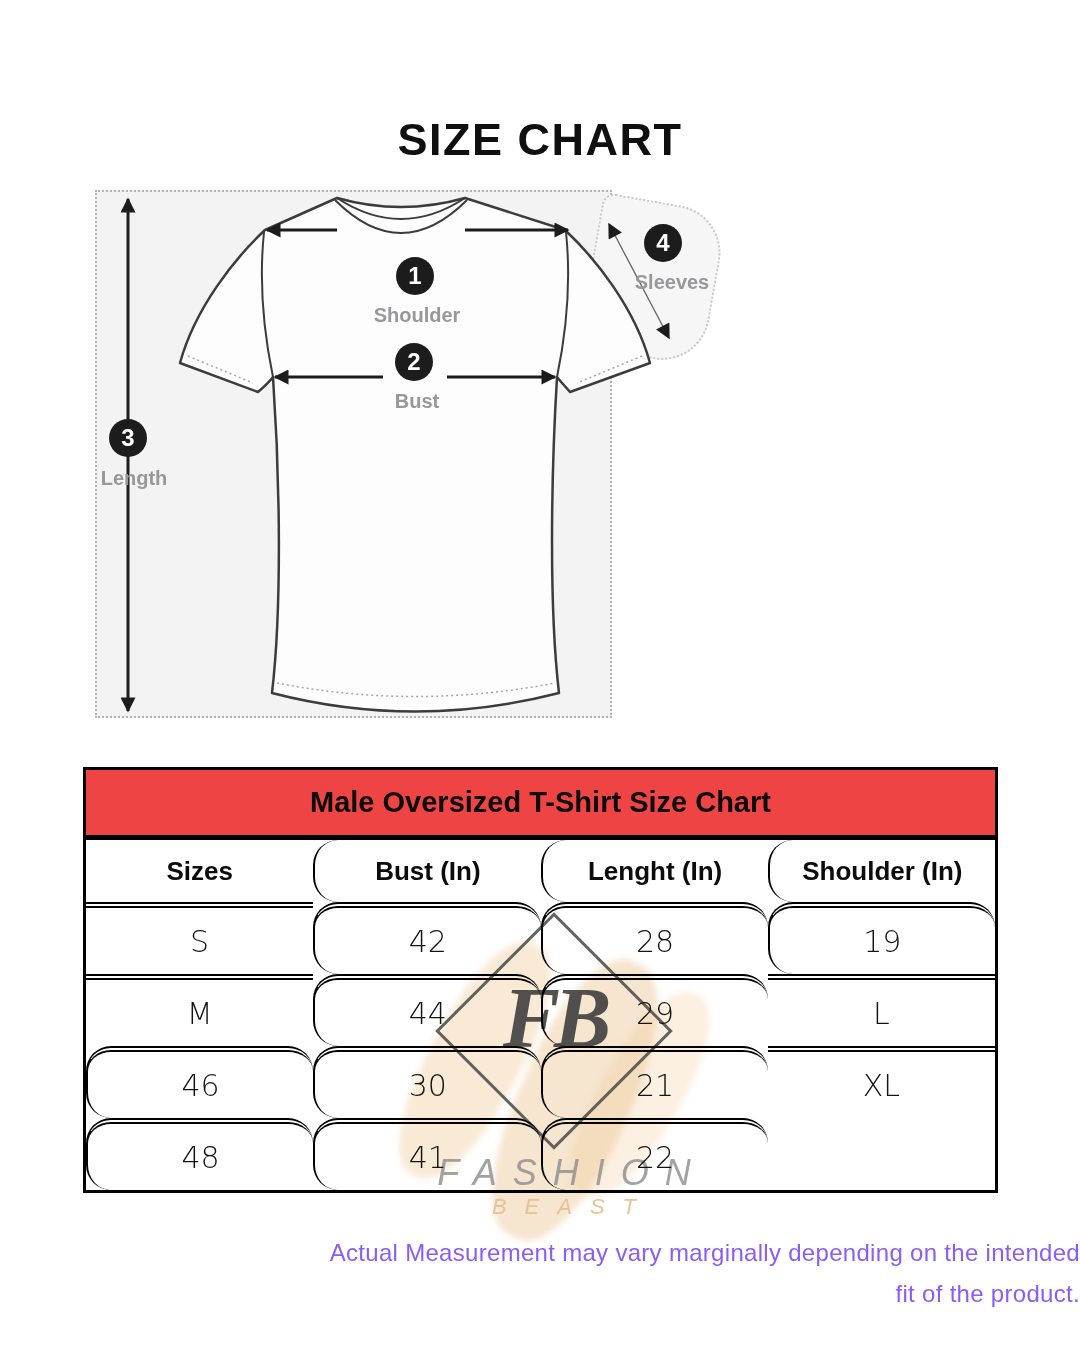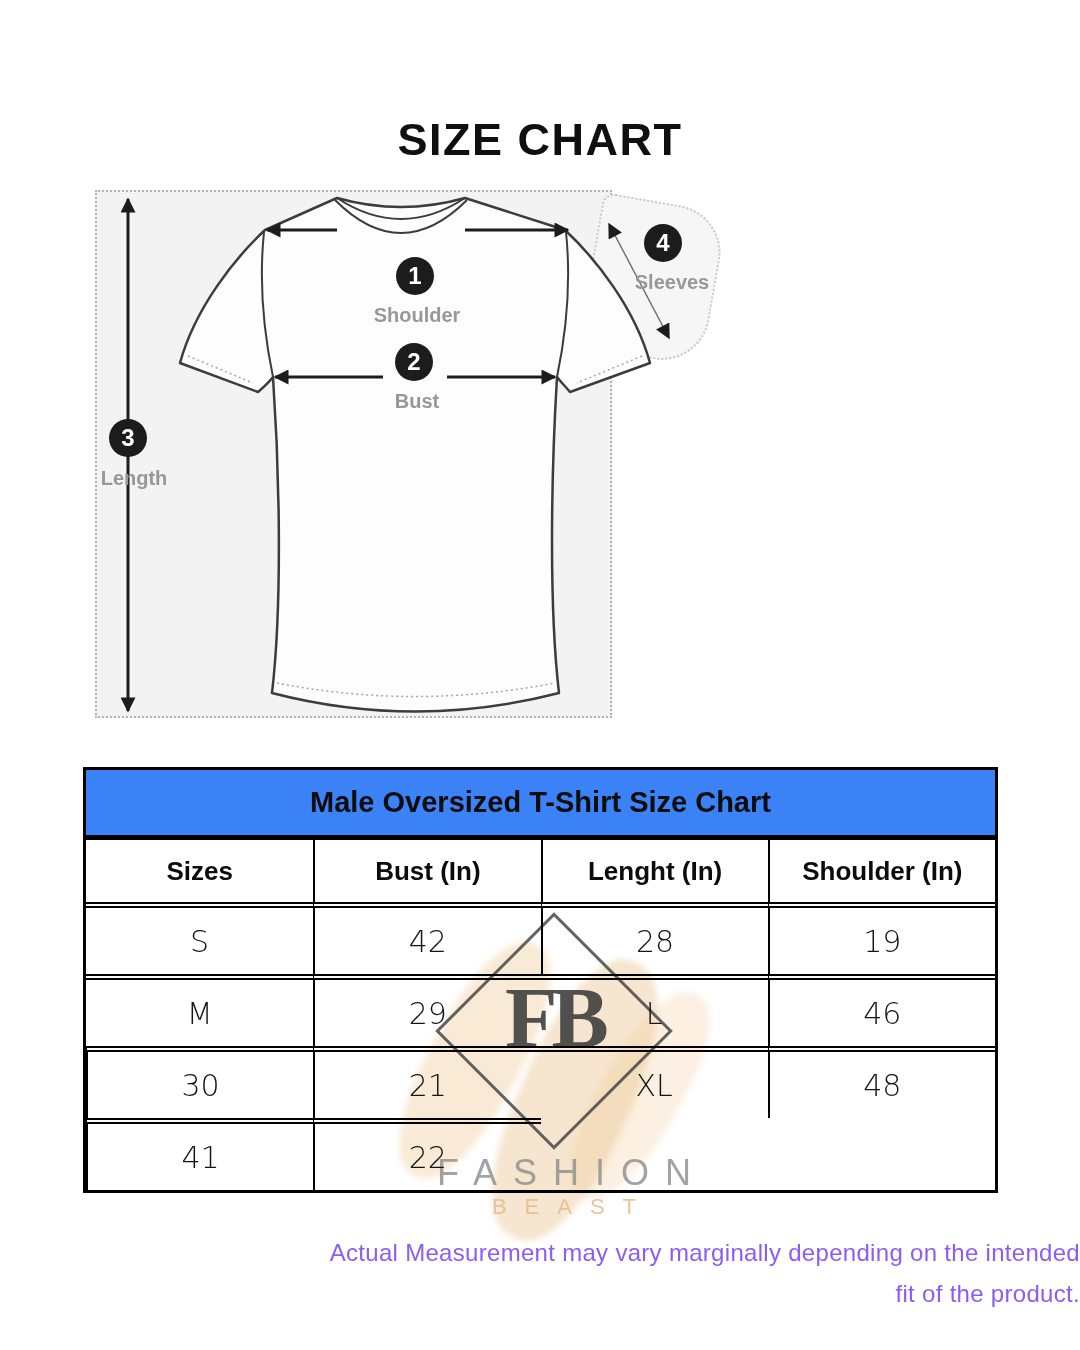--- a/index.html
+++ b/index.html
@@ -18,21 +18,21 @@
     border-radius:12px 48px 48px 14px;transform:rotate(10deg);transform-origin:top left;}
   svg.diagram{position:absolute;left:95px;top:188px;}
 
   .num-circle{position:absolute;width:38px;height:38px;border-radius:50%;background:#1c1c1c;
     color:#fff;display:flex;align-items:center;justify-content:center;
     font-size:24px;font-weight:700;}
   .diag-label{position:absolute;width:160px;text-align:center;color:#98989b;
     font-size:20px;line-height:24px;font-weight:bold;}
 
   
-  .watermark{position:absolute;left:0;top:0;width:1080px;height:1172px;pointer-events:none;}
+  .watermark{position:absolute;left:0;top:0;width:1080px;height:1172px;pointer-events:none;font-style:italic;}
   .wm-streak{position:absolute;border-radius:45%;filter:blur(3px);}
   .wm-diamond{position:absolute;left:470px;top:947px;width:168px;height:168px;
     border:3px solid rgba(72,72,72,.85);transform:rotate(45deg);box-sizing:border-box;}
   .wm-monogram{position:absolute;left:454px;top:975px;width:200px;text-align:center;
     font-family:"Liberation Serif",serif;font-weight:700;font-size:86px;line-height:86px;
     letter-spacing:-6px;color:rgba(58,58,58,.88);}
   .wm-fashion{position:absolute;left:294px;top:1152px;width:540px;text-align:center;
     font-size:36px;font-weight:300;letter-spacing:16px;text-indent:16px;color:rgba(140,140,140,.8);}
   .wm-beast{position:absolute;left:294px;top:1194px;width:540px;text-align:center;
     font-size:22px;font-weight:400;letter-spacing:18px;text-indent:18px;color:rgba(228,190,144,.9);}
@@ -40,21 +40,21 @@
   
   .size-table{position:absolute;left:83px;top:767px;width:915px;border:3px solid #000;
     box-sizing:border-box;background:transparent;}
   .t-title{height:65px;border-bottom:5px solid #000;display:flex;align-items:center;
     justify-content:center;font-size:29px;font-weight:700;color:#0c0c0c;}
   .t-grid{display:grid;grid-template-columns:1fr 1fr 1fr 1fr;}
   .cell{display:flex;align-items:center;justify-content:center;box-sizing:border-box;}
   .th{height:62px;font-size:26px;font-weight:700;color:#0c0c0c;}
   .td{height:72px;font-family:"DejaVu Sans",sans-serif;font-size:30px;font-weight:300;
     color:#141414;border-top:6px double #000;}
-  .bl{border-left:2.5px solid #000;}
+  .bl{border-left:2.5px solid #000;border-radius:25px;}
 
   
   .footer-note{position:absolute;left:0;top:1232px;width:100%;text-align:right;
     font-size:24px;line-height:41px;letter-spacing:.3px;color:#8b5cf6;}
 </style>
 </head>
 <body>
 
 <div class="canvas">
 
@@ -119,33 +119,34 @@
     <div class="wm-streak" style="left:430px;top:930px;width:90px;height:260px;transform:rotate(28deg);background:rgba(236,186,120,.30);"></div>
     <div class="wm-streak" style="left:520px;top:950px;width:110px;height:300px;transform:rotate(24deg);background:rgba(222,160,84,.28);"></div>
     <div class="wm-streak" style="left:600px;top:980px;width:80px;height:230px;transform:rotate(30deg);background:rgba(238,196,140,.26);"></div>
     <div class="wm-diamond"></div>
     <div class="wm-monogram">FB</div>
     <div class="wm-fashion">FASHION</div>
     <div class="wm-beast">BEAST</div>
   </div>
 
   <div class="size-table">
-    <div class="t-title" style="background: #3b82f6;">Male Oversized T-Shirt Size Chart</div>
+    <div class="t-title" style="background: #ef4444;">Male Oversized T-Shirt Size Chart</div>
     <div class="t-grid">
       <div class="cell th">Sizes</div>
       <div class="cell th bl">Bust (In)</div>
       <div class="cell th bl">Lenght (In)</div>
       <div class="cell th bl">Shoulder (In)</div>
 
       <div class="cell td">S</div>
       <div class="cell td bl">42</div>
       <div class="cell td bl">28</div>
       <div class="cell td bl">19</div>
 
       <div class="cell td">M</div>
+      <div class="cell td bl">44</div>
       <div class="cell td bl">29</div>
 
       <div class="cell td">L</div>
       <div class="cell td bl">46</div>
       <div class="cell td bl">30</div>
       <div class="cell td bl">21</div>
 
       <div class="cell td">XL</div>
       <div class="cell td bl">48</div>
       <div class="cell td bl">41</div>

